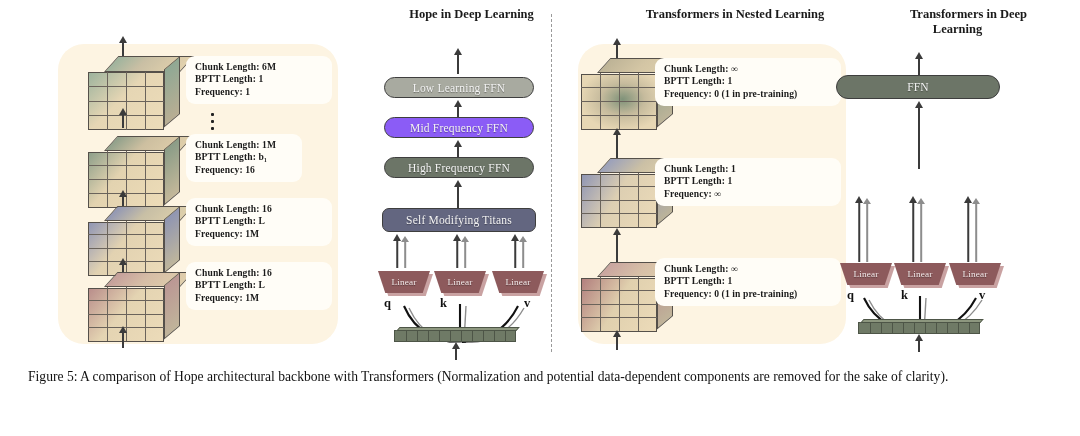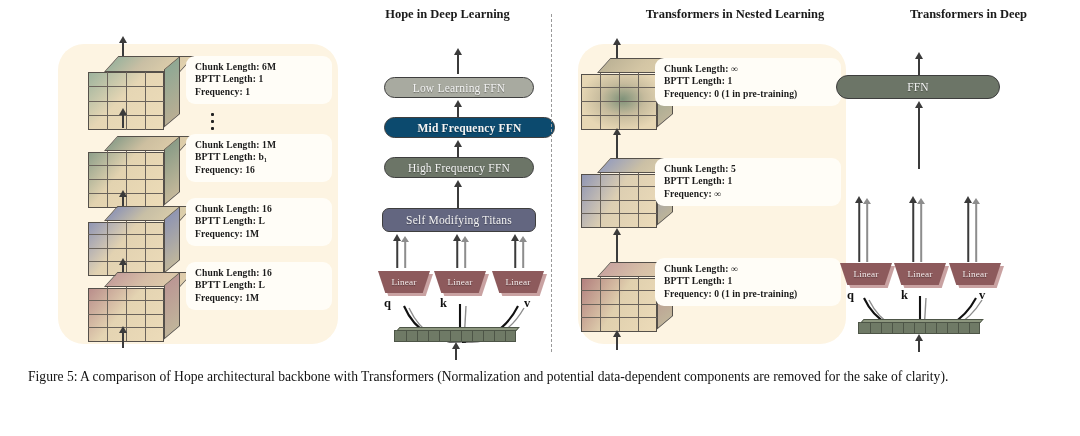--- a/index.html
+++ b/index.html
@@ -137,21 +137,21 @@
     <div class="grid" style="left:0;top:15px;width:76px;height:56px;">
       <div class="gl" style="left:19px;top:0;width:1px;height:56px;"></div>
       <div class="gl" style="left:38px;top:0;width:1px;height:56px;"></div>
       <div class="gl" style="left:57px;top:0;width:1px;height:56px;"></div>
       <div class="gl" style="left:0;top:14px;width:76px;height:1px;"></div>
       <div class="gl" style="left:0;top:28px;width:76px;height:1px;"></div>
       <div class="gl" style="left:0;top:42px;width:76px;height:1px;"></div>
     </div>
   </div>
 
-  <div class="card" style="left:186px;top:134px;width:146px;height:48px;">
+  <div class="card" style="left:186px;top:134px;width:116px;height:48px;">
     <div class="ln">Chunk Length: 1M</div>
     <div class="ln">BPTT Length: b₁</div>
     <div class="ln">Frequency: 16</div>
   </div>
 
   <div class="arr" style="left:117px;top:190px;width:11px;height:20px;">
     <div class="head"></div>
       <div class="shaft" style="top:6px;height:14px;"></div>
   </div>
 
@@ -198,35 +198,35 @@
     <div class="ln">Chunk Length: 16</div>
     <div class="ln">BPTT Length: L</div>
     <div class="ln">Frequency: 1M</div>
   </div>
 
   <div class="arr" style="left:117px;top:326px;width:11px;height:22px;">
     <div class="head"></div>
       <div class="shaft" style="top:6px;height:16px;"></div>
   </div>
 
-  <div class="col-title" style="left:360px;top:7px;width:175px;">Hope in Deep Learning</div>
+  <div class="col-title" style="left:384px;top:7px;width:175px;">Hope in Deep Learning</div>
 
   <div class="arr" style="left:452px;top:48px;width:11px;height:26px;">
     <div class="head"></div>
       <div class="shaft" style="top:6px;height:20px;"></div>
   </div>
 
   <div class="pill" style="left:384px;top:77px;width:150px;height:21px;background:#a8aaa0;">Low Learning FFN</div>
 
   <div class="arr" style="left:452px;top:100px;width:11px;height:18px;">
     <div class="head"></div>
       <div class="shaft" style="top:6px;height:12px;"></div>
   </div>
 
-  <div class="pill" style="left:384px;top:117px;width:171px;height:21px;background:#0c4a6e;font-weight:bold;">Mid Frequency FFN</div>
+  <div class="pill" style="left:384px;top:117px;width:150px;height:21px;background:#8b5cf6;">Mid Frequency FFN</div>
 
   <div class="arr" style="left:452px;top:140px;width:11px;height:18px;">
     <div class="head"></div>
       <div class="shaft" style="top:6px;height:12px;"></div>
   </div>
 
   <div class="pill" style="left:384px;top:157px;width:150px;height:21px;background:#6c7567;">High Frequency FFN</div>
 
   <div class="arr" style="left:452px;top:180px;width:11px;height:28px;">
     <div class="head"></div>
@@ -356,21 +356,21 @@
       <div class="gl" style="left:19px;top:0;width:1px;height:54px;"></div>
       <div class="gl" style="left:38px;top:0;width:1px;height:54px;"></div>
       <div class="gl" style="left:57px;top:0;width:1px;height:54px;"></div>
       <div class="gl" style="left:0;top:13px;width:76px;height:1px;"></div>
       <div class="gl" style="left:0;top:27px;width:76px;height:1px;"></div>
       <div class="gl" style="left:0;top:40px;width:76px;height:1px;"></div>
     </div>
   </div>
 
   <div class="card" style="left:655px;top:158px;width:186px;height:48px;">
-    <div class="ln">Chunk Length: 5</div>
+    <div class="ln">Chunk Length: 1</div>
     <div class="ln">BPTT Length: 1</div>
     <div class="ln">Frequency: ∞</div>
   </div>
 
   <div class="arr" style="left:611px;top:228px;width:11px;height:40px;">
     <div class="head"></div>
       <div class="shaft" style="top:6px;height:34px;"></div>
   </div>
 
   <div class="cube" style="left:581px;top:262px;width:92px;height:70px;">
@@ -392,20 +392,21 @@
     <div class="ln">BPTT Length: 1</div>
     <div class="ln">Frequency: 0 (1 in pre-training)</div>
   </div>
 
   <div class="arr" style="left:611px;top:330px;width:11px;height:20px;">
     <div class="head"></div>
       <div class="shaft" style="top:6px;height:14px;"></div>
   </div>
 
   <div class="col-title" style="left:866px;top:7px;width:205px;">Transformers in Deep</div>
+  <div class="col-title" style="left:855px;top:22px;width:205px;">Learning</div>
 
   <div class="arr" style="left:913px;top:52px;width:11px;height:24px;">
     <div class="head"></div>
       <div class="shaft" style="top:6px;height:18px;"></div>
   </div>
 
   <div class="pill" style="left:836px;top:75px;width:164px;height:24px;background:#6c7567;">FFN</div>
 
   <div class="arr" style="left:913px;top:101px;width:11px;height:68px;">
     <div class="head"></div>

